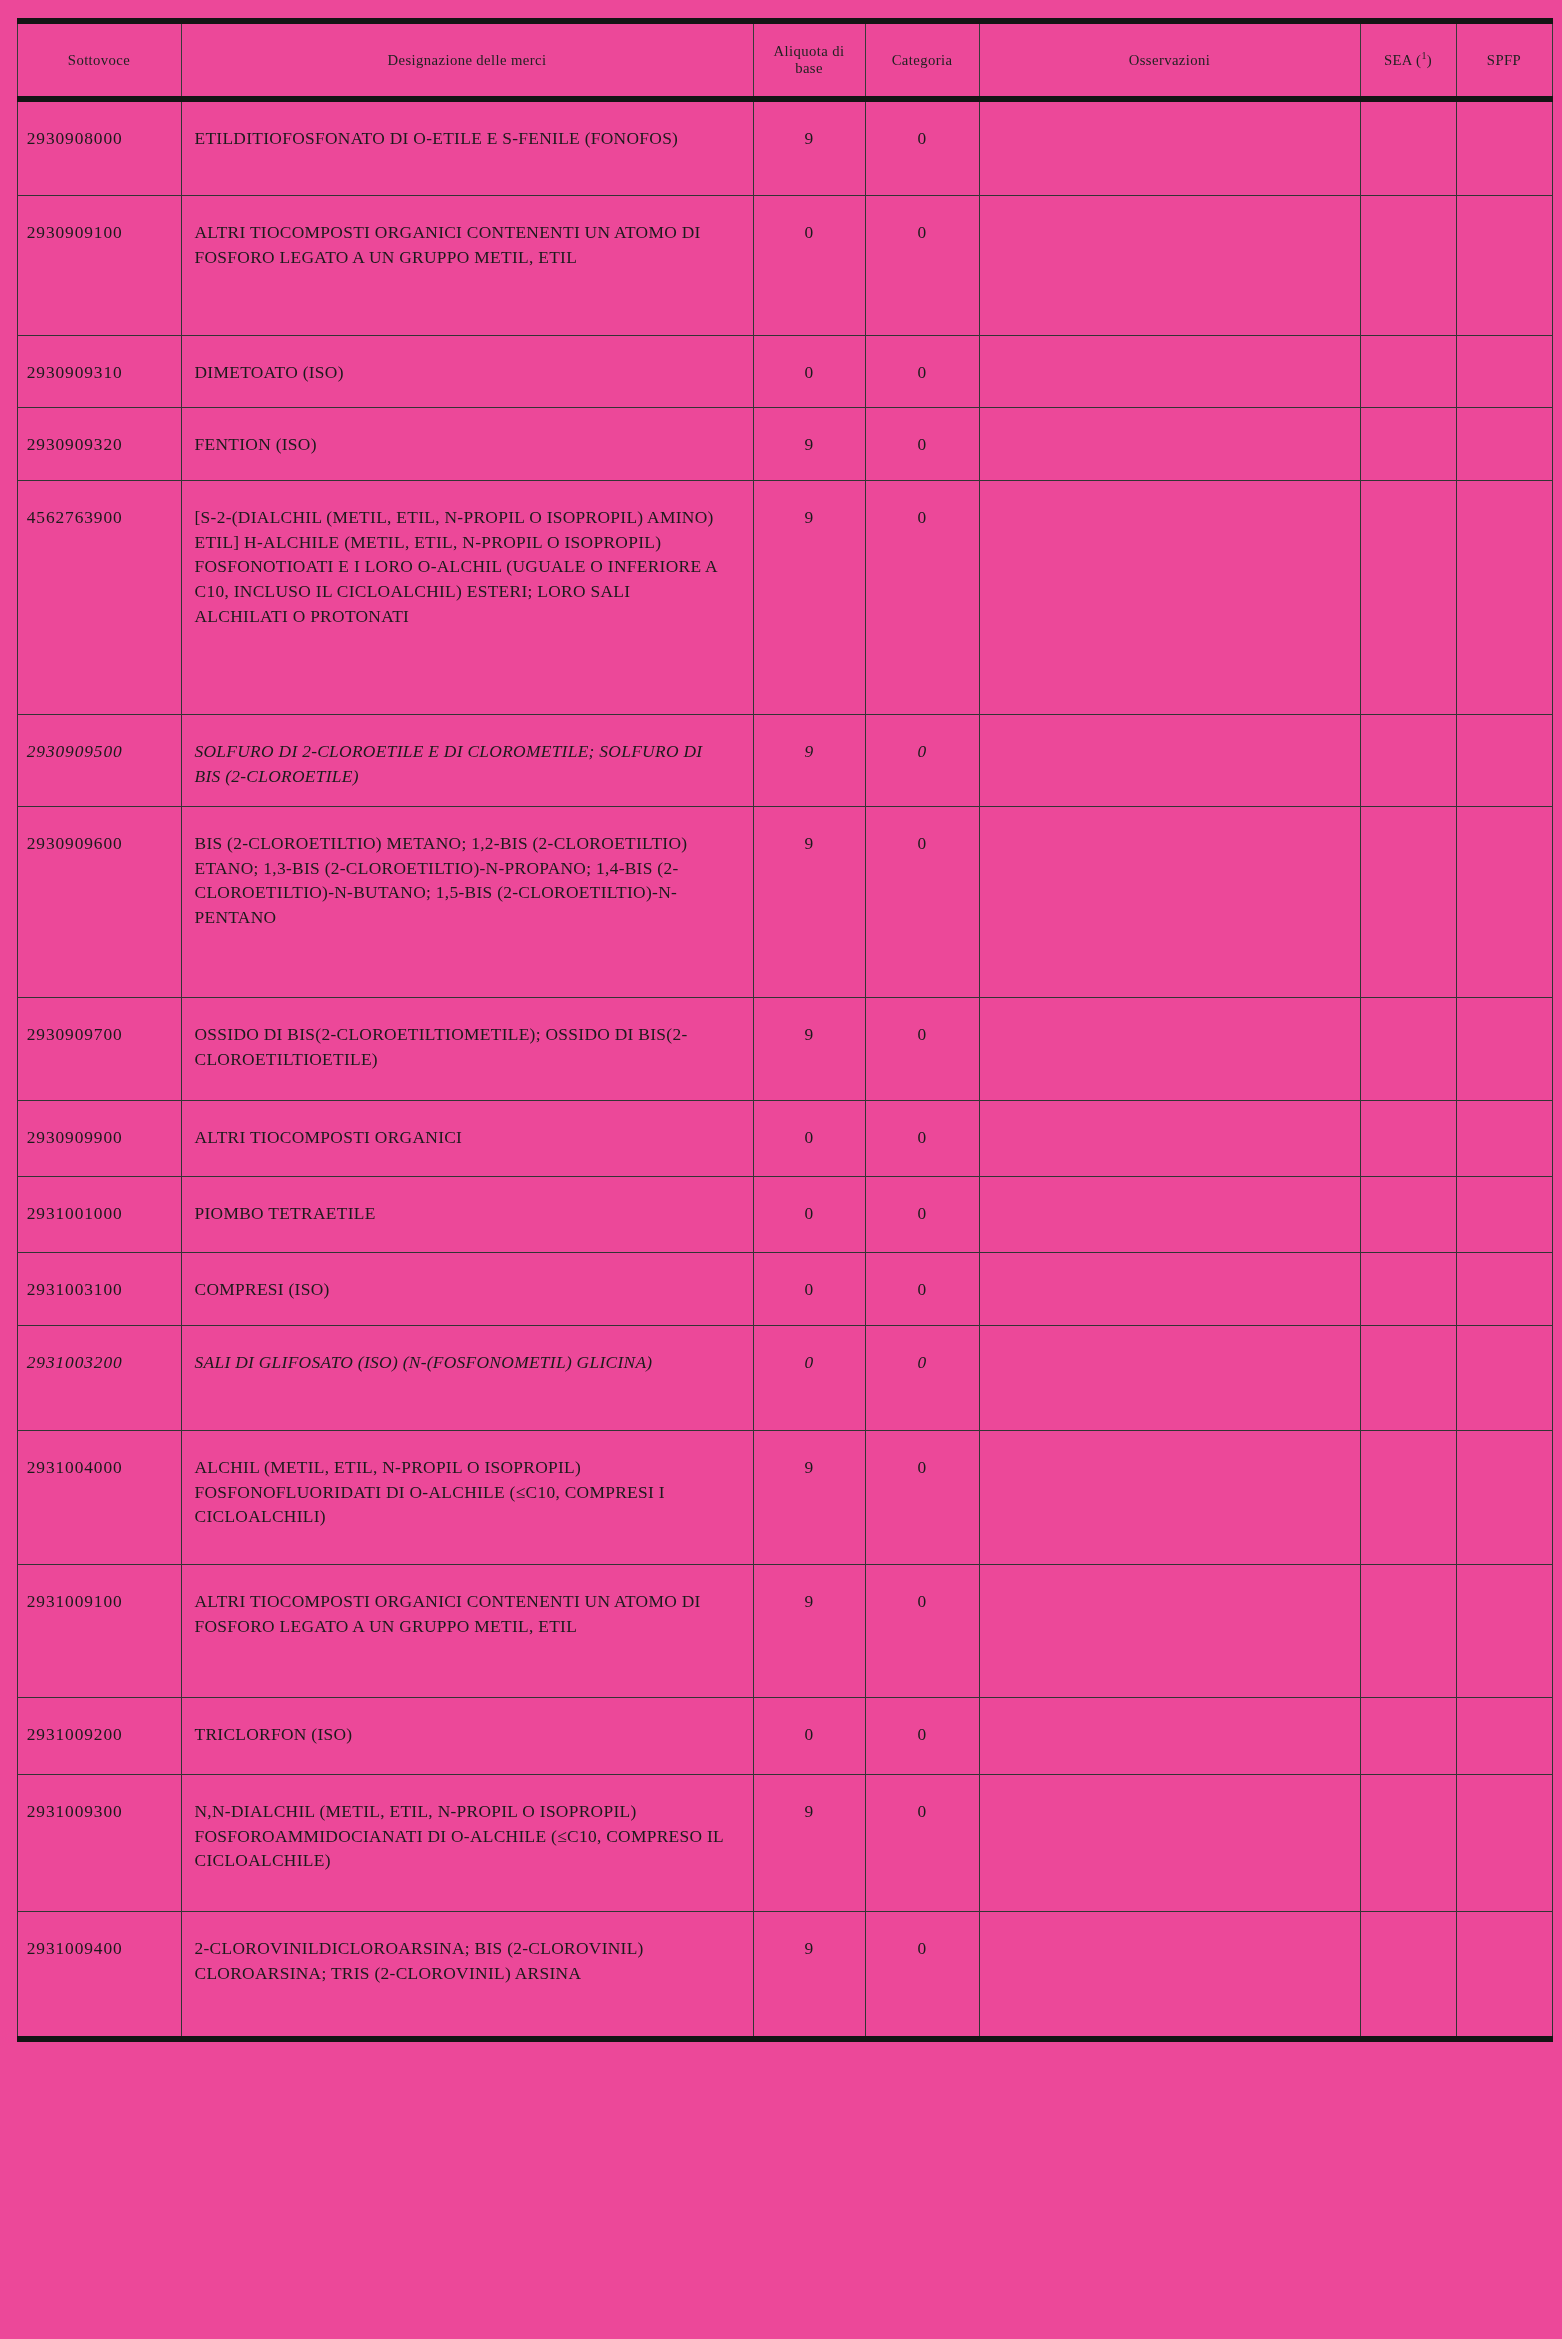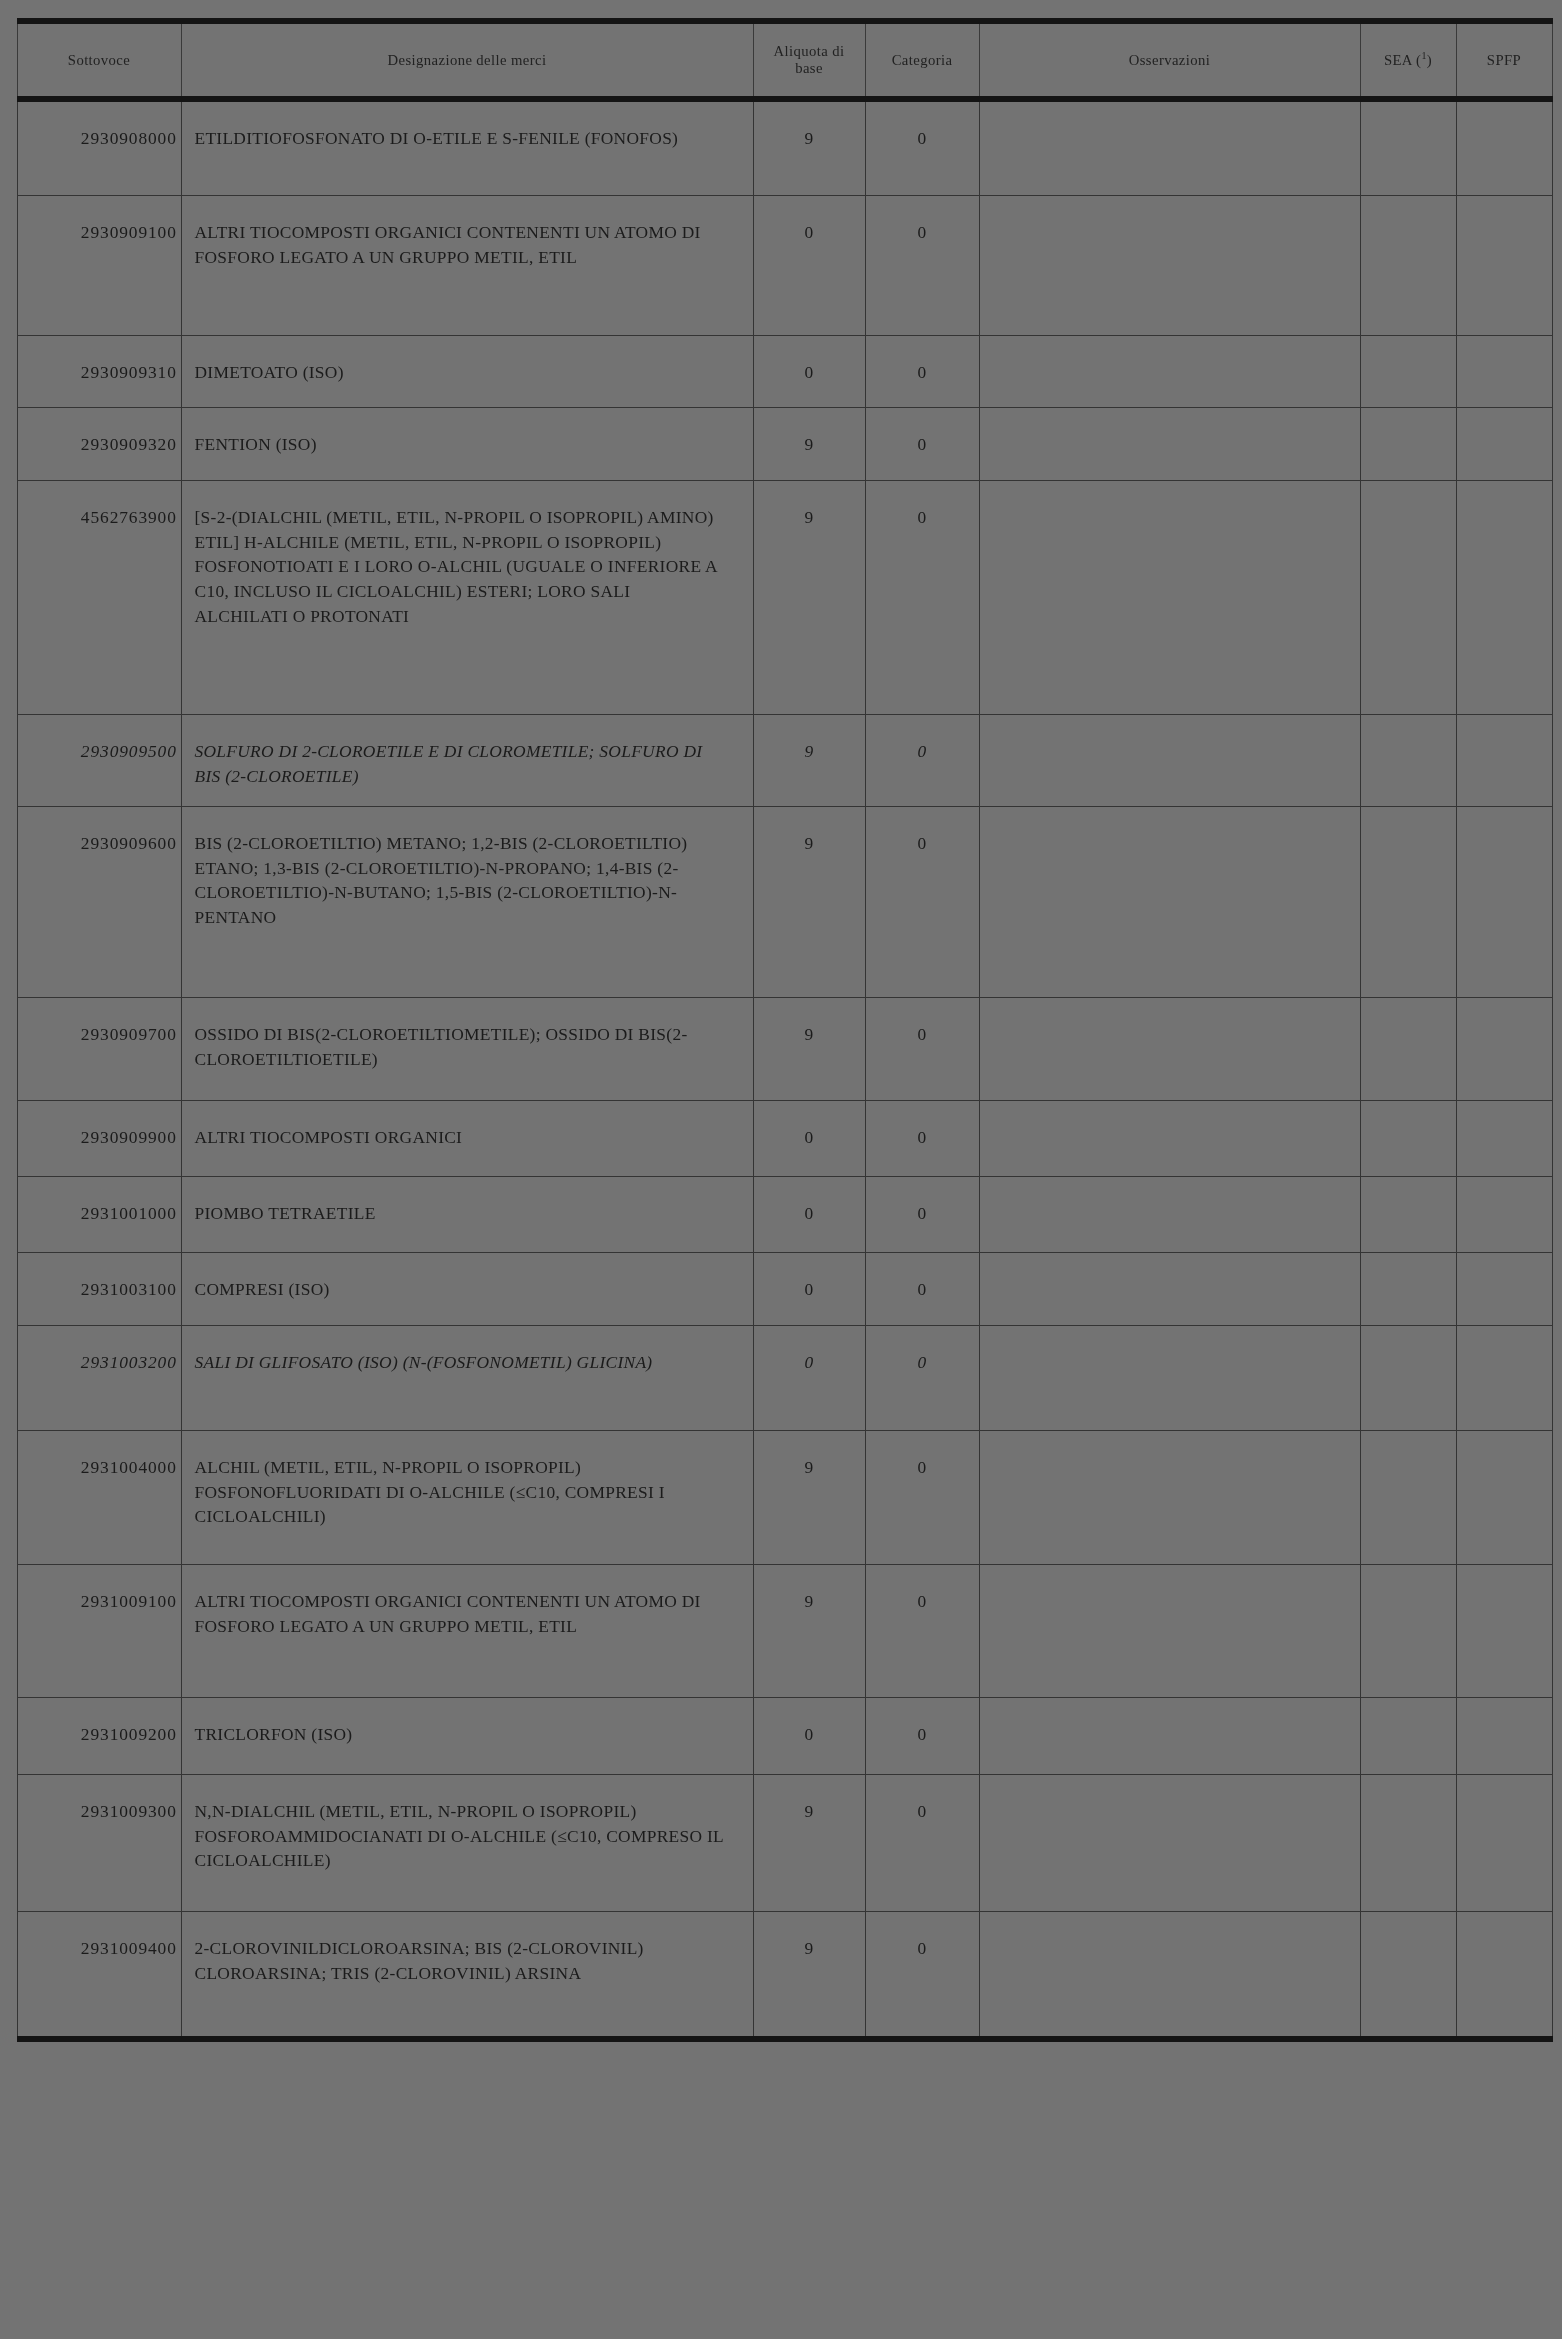--- a/index.html
+++ b/index.html
@@ -1,19 +1,19 @@
 <!DOCTYPE html>
 <html style="font-size:14.7px"><head>
 <meta charset="utf-8">
 <style>
   html,body { margin:0; padding:0; background:#e8e8e8; }
   .page {
     position:relative;
     width:1563px; height:2340px;
-    background:#737373;
+    background:#ec4899;
     font-family:"Liberation Serif", serif;
     color:#1b1b1b;
     overflow:hidden;
   }
   table.tariff {
     position:absolute; left:16.5px; top:18.4px;
     width:1535px;
     border-collapse:collapse;
     table-layout:fixed;
     border-top:6.4px solid #141414;
@@ -36,21 +36,20 @@
   td {
     border:1.8px solid #343434;
     vertical-align:top;
     font-size:17.4px;
     letter-spacing:0.3px;
   }
   td.c-code {
     padding:26px 3.7px 11px 9.2px;
     letter-spacing:0.9px;
     white-space:nowrap;
-    text-align:right;
   }
   td.c-desc {
     padding:24px 27.5px 16.5px 13px;
     line-height:1.42;
   }
   td.c-num {
     text-align:center;
     padding-top:26px;
   }
   td.c-obs, td.c-sea, td.c-spfp { padding-top:26px; }

